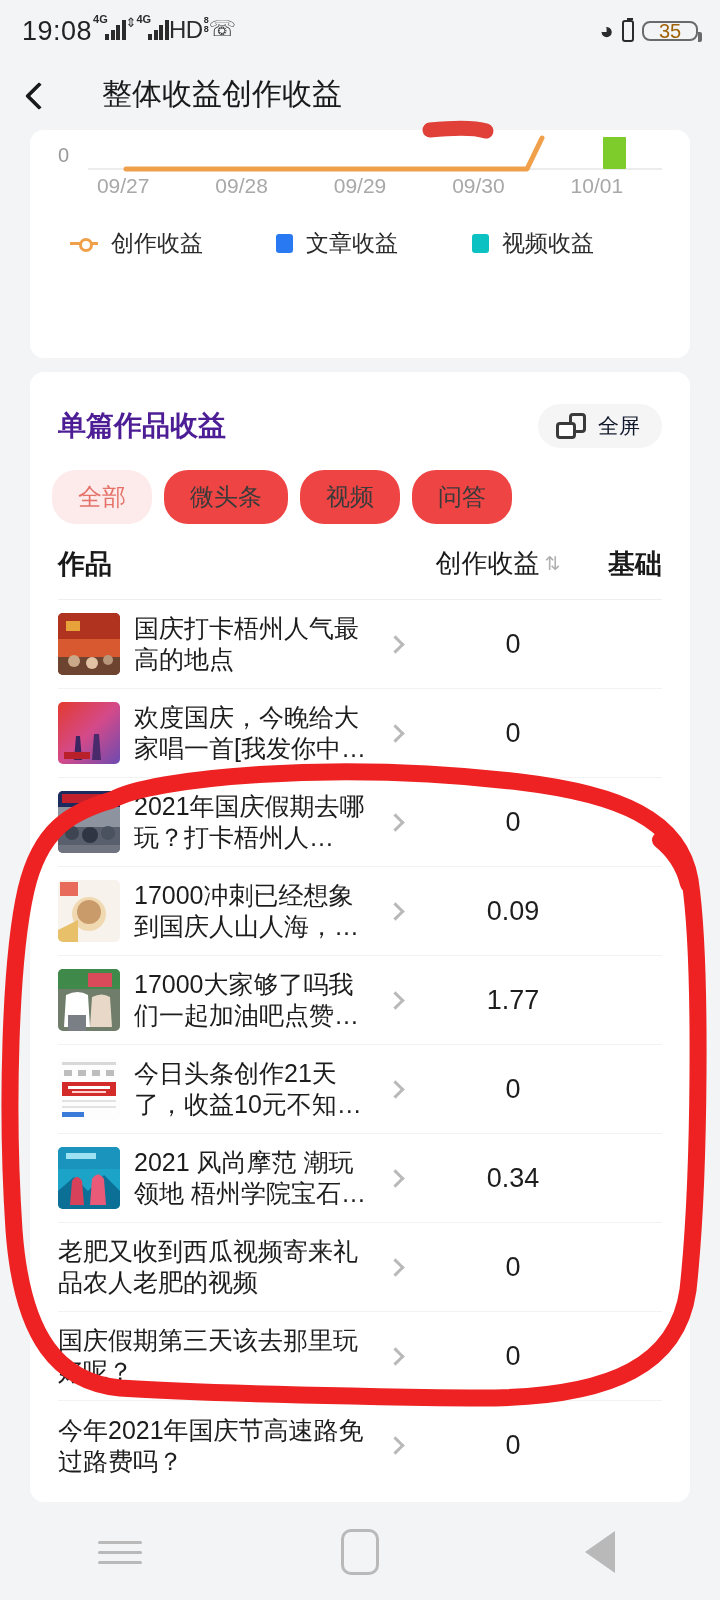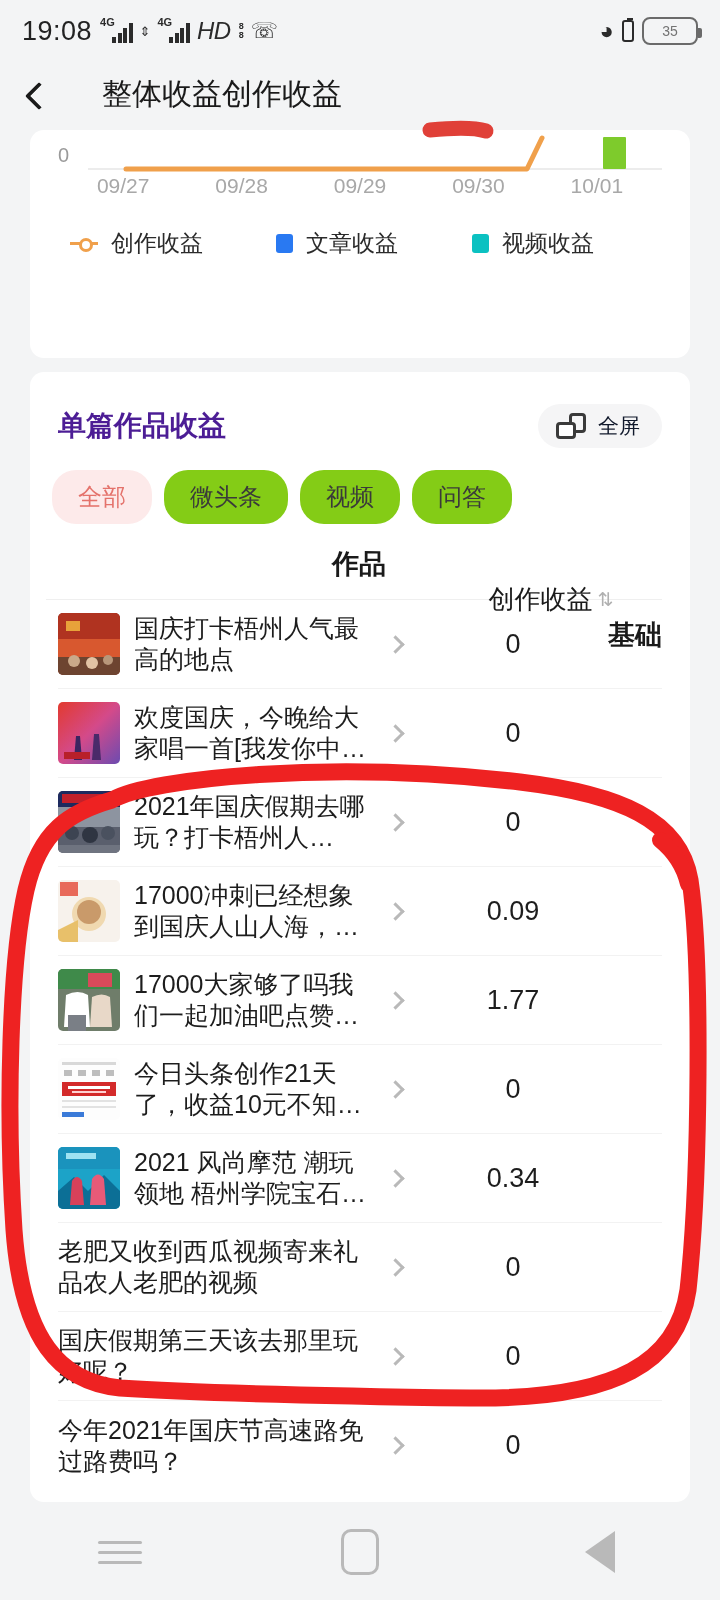--- a/index.html
+++ b/index.html
@@ -11,42 +11,42 @@
     overflow:hidden;
   }
   #screen{ position:relative; width:720px; height:1600px; background:#f3f4f5; overflow:hidden; }
 
   
   #status-bar{
     position:absolute; top:0; left:0; width:720px; height:62px;
     display:flex; align-items:center; justify-content:space-between;
     padding:0 22px;
   }
-  .sb-left{ display:flex; align-items:center; gap:7px; }
+  .sb-left{ display:flex; align-items:flex-start; }
   .sb-right{ display:flex; align-items:center; gap:8px; }
   .sb-time{ font-size:27px; color:#222; letter-spacing:.5px; font-weight:400; }
   .sig{ display:flex; align-items:flex-end; gap:2px; height:24px; position:relative;}
   .sig .g{ font-size:11px; color:#2b2b2b; position:absolute; top:-3px; left:1px; font-weight:700;}
   .bars{ display:flex; align-items:flex-end; gap:1.5px; margin-left:13px;}
   .bars i{ display:block; width:4px; background:#2b2b2b; }
   .bars i:nth-child(1){height:6px;}
   .bars i:nth-child(2){height:10px;}
   .bars i:nth-child(3){height:15px;}
   .bars i:nth-child(4){height:20px;}
   .updn{ font-size:13px; color:#2b2b2b; line-height:1; margin-right:-1px;}
-  .hd{ font-size:24px; color:#2b2b2b; letter-spacing:-.5px;font-style:italic;}
+  .hd{ font-size:24px; color:#2b2b2b; letter-spacing:-.5px;}
   .hd-sub{ display:inline-flex; flex-direction:column; font-size:9px; line-height:9px; color:#2b2b2b; vertical-align:middle; margin-left:1px;}
   .phone-ic{ font-size:22px; color:#2b2b2b; }
   .bt-ic{ font-size:24px; color:#2b2b2b; }
   .smallbat{ width:12px; height:22px; border:2px solid #2b2b2b; border-radius:3px; position:relative;}
   .smallbat:after{ content:""; position:absolute; top:-4px; left:3px; width:6px; height:2px; background:#2b2b2b;}
   .battery{
-    width:56px; height:28px; border:2px solid #6a6a6a; border-radius:8px;
+    width:56px; height:20px; border:2px solid #6a6a6a; border-radius:8px;
     display:flex; align-items:center; justify-content:center; position:relative;
-    font-size:14px; color:#737373;
+    font-size:20px; color:#a16207;
   }
   .battery:after{ content:""; position:absolute; right:-6px; top:9px; width:4px; height:10px; background:#6a6a6a; border-radius:0 2px 2px 0;}
 
   
   #nav-bar{
     position:absolute; top:62px; left:0; width:720px; height:68px;
     display:flex; align-items:center;
   }
   #back-btn{
     width:78px; height:68px; display:flex; align-items:center; justify-content:center;
@@ -94,28 +94,28 @@
     display:flex; align-items:center; gap:12px;
     background:#f5f5f6; border-radius:26px; padding:8px 22px 8px 18px;
   }
   .rot-ic{ position:relative; width:30px; height:26px;}
   .rot-ic .r1{ position:absolute; left:0; bottom:0; width:20px; height:17px; border:3px solid #3a3a3a; border-radius:4px; background:#fff;}
   .rot-ic .r2{ position:absolute; right:0; top:0; width:17px; height:20px; border:3px solid #3a3a3a; border-radius:4px;}
   .fs-label{ font-size:21px; color:#0f172a;}
 
   #chips{ display:flex; gap:12px; padding:22px 22px 0 22px;}
   .chip{
-    padding:11px 26px; border-radius:24px; background:#84cc16;
+    padding:11px 26px; border-radius:24px; background:#ef4444;
     font-size:24px; color:#3a3a3a;
   }
   .chip.active{ background:#fdeaea; color:#e4726b; }
 
   #table-head{
-    display:flex; align-items:flex-end; margin:22px 28px 0 16px;
-    border-bottom:1.5px solid #efefef; padding-bottom:12px; height:54px;flex-direction:column;
+    display:flex; align-items:flex-start; margin:22px 28px 0 28px;
+    border-bottom:1.5px solid #efefef; padding-bottom:12px; height:54px;
   }
   .th-work{ width:330px; font-size:27px; color:#1a1a1a; font-weight:700;}
   .th-income{ width:225px; font-size:26px; color:#1a1a1a; display:flex; align-items:center; justify-content:center; gap:5px;}
   .sort-ic{ font-size:19px; color:#b0b0b0; letter-spacing:-3px;}
   .th-base{ font-size:27px; color:#1a1a1a; font-weight:700; white-space:nowrap;}
 
   .row{
     display:flex; align-items:center; height:89px;
     margin:0 28px; border-bottom:1.5px solid #f2f2f2; position:relative;
   }

